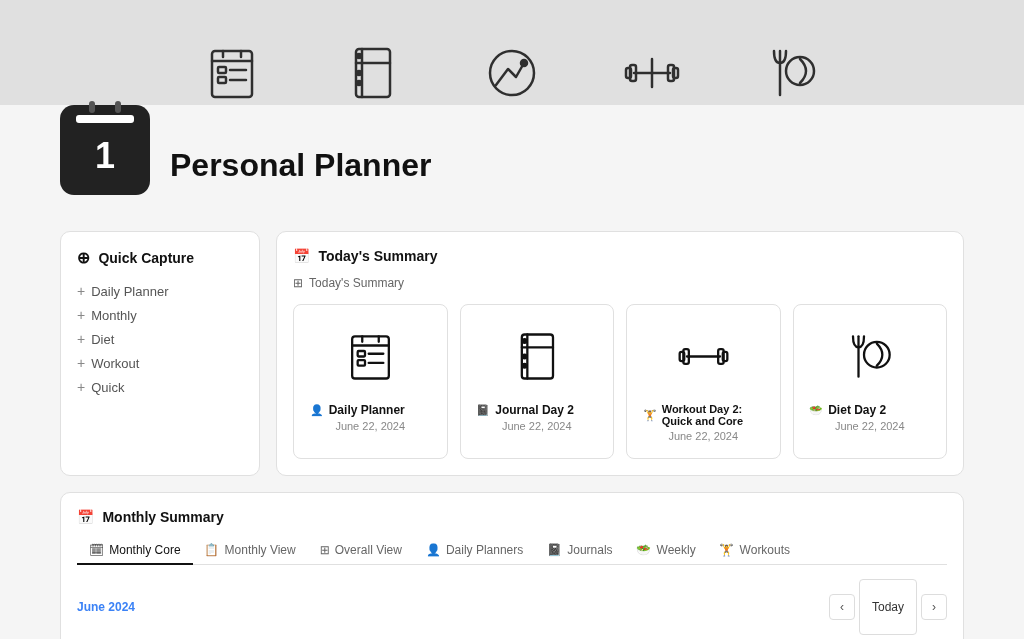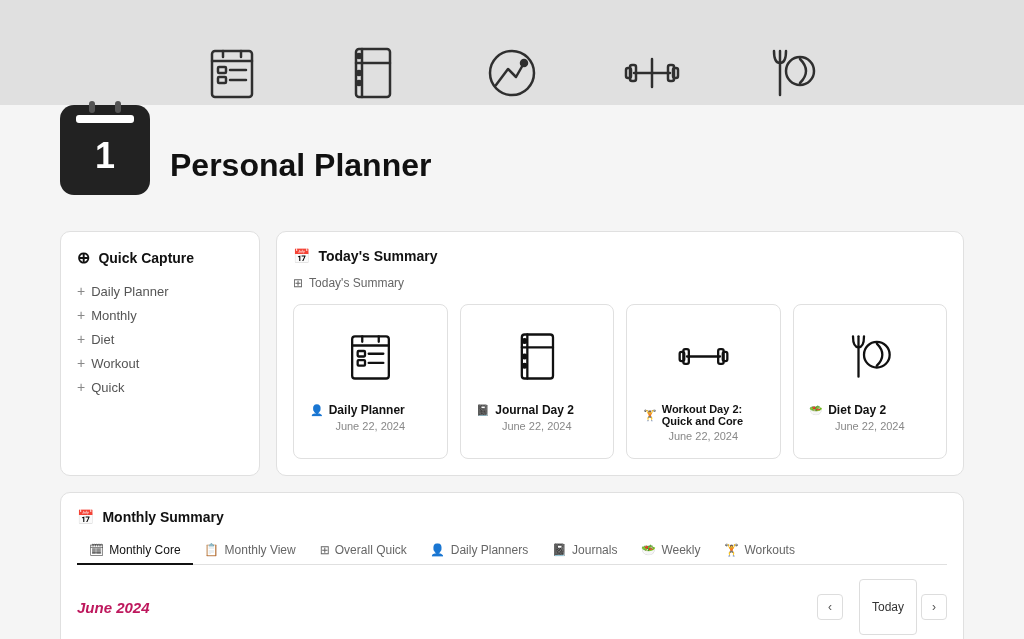--- a/index.html
+++ b/index.html
@@ -233,24 +233,23 @@
       font-weight: 500;
     }
 
     .monthly-footer {
       display: flex;
       align-items: center;
       justify-content: space-between;
     }
 
     .month-label {
-      font-size: 15px;
+      font-size: 12px;
       font-weight: 600;
-      color: #be185d;
-      font-style: italic;
+      color: #3b82f6;
     }
 
     .nav-buttons {
       display: flex;
       align-items: center;
       gap: 4px;
     }
 
     .nav-btn {
       width: 26px;
@@ -267,21 +266,20 @@
     }
 
     .today-btn {
       padding: 20px 12px;
       border: 1px solid #ddd;
       background: white;
       border-radius: 4px;
       font-size: 12px;
       cursor: pointer;
       color: #333;
-      margin-left: 12px;
     }
   </style>
 </head>
 <body>
 
 <div class="top-banner">
 
   <div class="banner-icon">
     <svg viewBox="0 0 60 60" fill="none" stroke="#111" stroke-width="2.5" stroke-linecap="round" stroke-linejoin="round">
       <rect x="10" y="8" width="40" height="46" rx="3"></rect>
@@ -474,21 +472,21 @@
       <div class="tab active">
         <span>🗓</span>
         <span>Monthly Core</span>
       </div>
       <div class="tab">
         <span>📋</span>
         <span>Monthly View</span>
       </div>
       <div class="tab">
         <span>⊞</span>
-        <span>Overall Quick</span>
+        <span>Overall View</span>
       </div>
       <div class="tab">
         <span>👤</span>
         <span>Daily Planners</span>
       </div>
       <div class="tab">
         <span>📓</span>
         <span>Journals</span>
       </div>
       <div class="tab">

